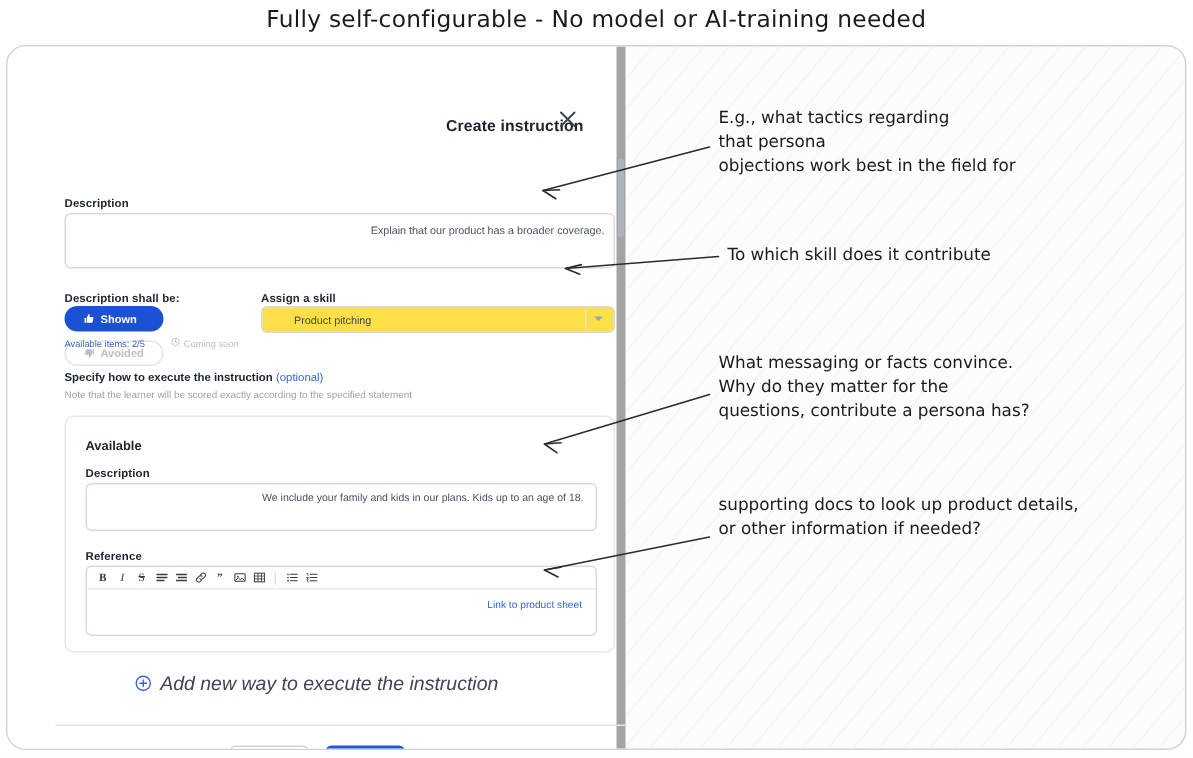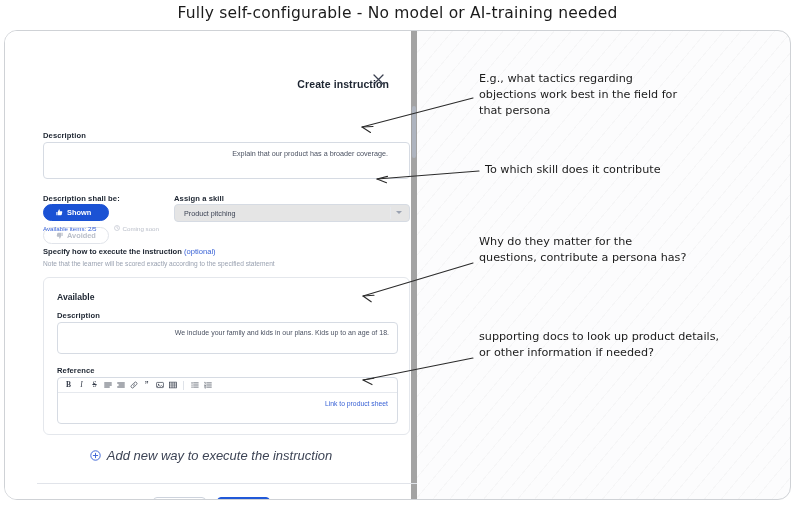--- a/index.html
+++ b/index.html
@@ -102,21 +102,21 @@
     position: absolute;
     left: 38px;
     top: 111px;
     width: 367px;
     height: 37px;
     border: 1px solid #d6dbe3;
     border-radius: 4px;
     background: #ffffff;
     font-size: 7.2px;
     color: #4a5161;
-    padding: 6px 21px;
+    padding: 6px 6px;
     line-height: 1.35;
   }
 
   .lbl-description { position: absolute; left: 38px; top: 100px; }
 
   
   .lbl-shallbe { position: absolute; left: 38px; top: 163px; }
   .lbl-assign  { position: absolute; left: 169px; top: 163px; }
 
   .pill-group {
@@ -163,24 +163,24 @@
 
   
   .select-box {
     position: absolute;
     left: 169px;
     top: 173px;
     width: 236px;
     height: 18px;
     border: 1px solid #d6dbe3;
     border-radius: 4px;
-    background: #e5e5e5;
+    background: #fde047;
     display: flex;
     align-items: center;
-    padding: 0 9px;
+    padding: 0 21px;
     font-size: 7.2px;
     color: #3d4455;
     cursor: pointer;
   }
   .select-caret {
     position: absolute;
     right: 7px;
     top: 6px;
     width: 0; height: 0;
     border-left: 3px solid transparent;
@@ -522,29 +522,30 @@
       <div class="btn btn-cancel">Cancel</div>
       <div class="btn btn-create">Create</div>
     </div>
 
     <div class="scroll-track"></div>
     <div class="scroll-thumb"></div>
   </div>
 
   <div class="anno anno-1">
     <div>E.g., what tactics regarding</div>
+    <div>that persona</div>
     <div>objections work best in the field for</div>
-    <div>that persona</div>
   </div>
 
   <div class="anno anno-2">
     <div>To which skill does it contribute</div>
   </div>
 
   <div class="anno anno-3">
+    <div>What messaging or facts convince.</div>
     <div>Why do they matter for the</div>
     <div>questions, contribute a persona has?</div>
   </div>
 
   <div class="anno anno-4">
     <div>supporting docs to look up product details,</div>
     <div>or other information if needed?</div>
   </div>
 
   <svg class="arrow-svg" viewBox="0 0 787 470">

